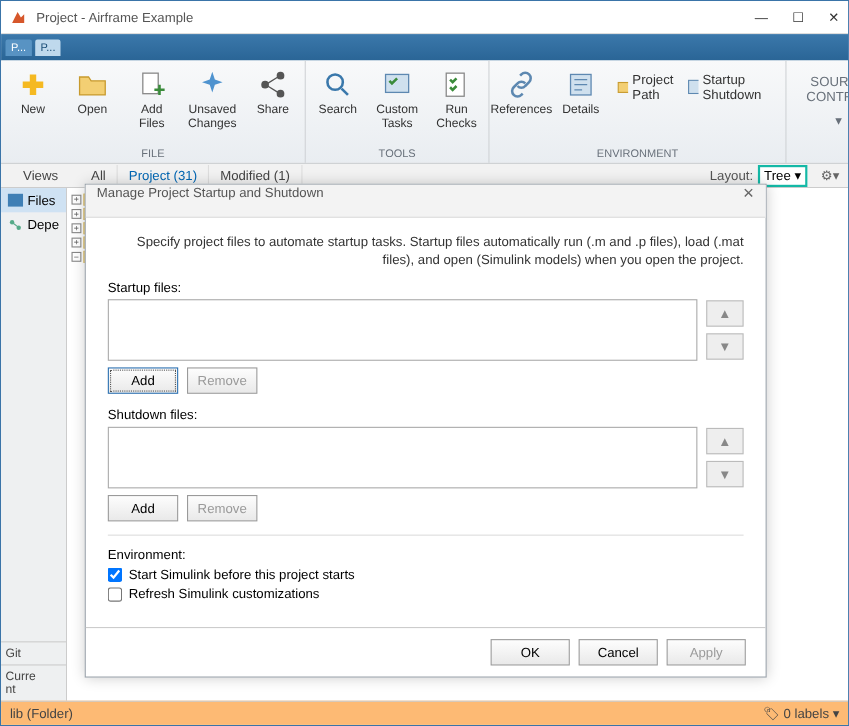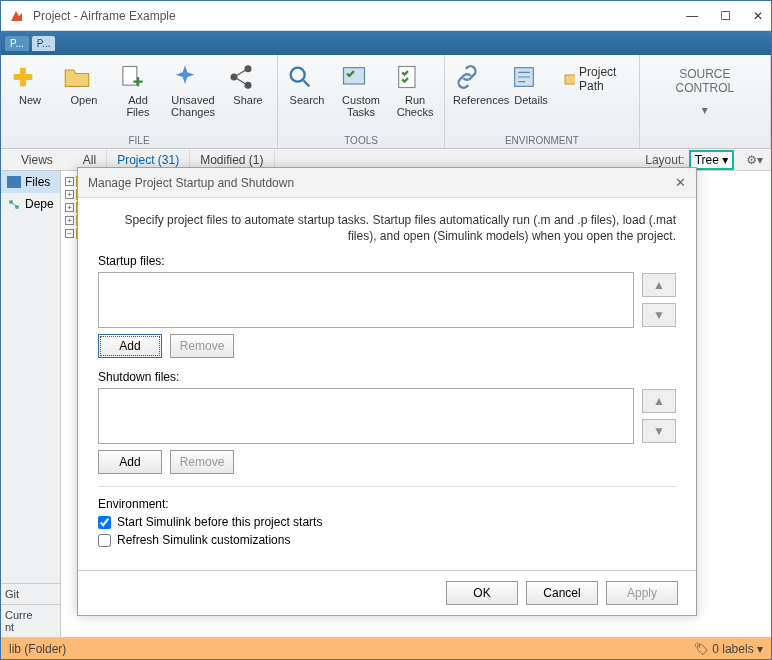--- a/index.html
+++ b/index.html
@@ -14,21 +14,21 @@
 
 
 .qat { height: 24px; background: linear-gradient(#3b78ab,#2a6596); display: flex; align-items: center; padding: 0 4px; gap: 3px; }
 .qat .tab { background:#5893c3; color:#fff; font-size:10px; padding:2px 5px; border-radius:2px 2px 0 0;}
 .qat .tab.active{ background:#bfd9ed;color:#1a4d77;}
 
 
 .ribbon { height: 94px; background: linear-gradient(#f8f9fa,#e9edf1); border-bottom: 1px solid #c6c9cc; display:flex; }
 .group { border-right:1px solid #d0d3d6; padding: 4px 8px 2px; display:flex; flex-direction:column; }
 .group .row { display:flex; gap: 12px; flex:1; align-items:flex-start; }
-.rbtn { display:flex; flex-direction:column; gap:3px; min-width:42px; cursor:pointer; padding-top:4px;}
+.rbtn { display:flex; flex-direction:column; align-items:center; gap:3px; min-width:42px; cursor:pointer; padding-top:4px;}
 .rbtn .ic { width:28px; height:28px; }
 .rbtn .lbl { font-size:11px; color:#333; text-align:center; line-height:12px; }
 .group-title { font-size:10px; color:#68707a; text-align:center; padding-top:2px; }
 .envcol { display:flex; flex-direction:row; gap:4px; padding-top:6px; font-size:11px; color:#333;}
 .envcol div{display:flex;align-items:center;gap:4px;}
 .srccol{padding:12px 18px;color:#68707a;font-size:11px;text-align:center;display:flex;flex-direction:column;align-items:center;gap:8px;}
 
 
 .subbar{height:22px;background:#f2f2f2;border-bottom:1px solid #ccc;display:flex;align-items:center;font-size:11px;}
 .subbar .vlbl{padding:0 20px;color:#444;}
@@ -51,21 +51,21 @@
 .tree .nd{display:flex;align-items:center;gap:2px;padding:1px 0;}
 .tree .box{width:9px;height:9px;border:1px solid #888;display:flex;align-items:center;justify-content:center;font-size:8px;color:#555;}
 .tree .fld{width:14px;height:11px;background:#f6d57a;border:1px solid #c9a63d;}
 
 
 .status{position:absolute;bottom:0;left:0;right:0;height:22px;background:#fdba74;border-top:1px solid #ccc;display:flex;align-items:center;padding:0 8px;font-size:11px;color:#444;}
 .status .flex{flex:1;}
 
 
 .modal{position:absolute;left:76px;top:166px;width:620px;height:449px;background:#fff;border:1px solid #9aa2aa;box-shadow:0 0 12px rgba(0,0,0,.2);display:flex;flex-direction:column;}
-.modal .mtitle{height:30px;background:#f3f3f3;border-bottom:1px solid #ddd;display:flex;align-items:center;padding:0 10px;color:#555;}
+.modal .mtitle{height:30px;background:#f3f3f3;border-bottom:1px solid #ddd;display:flex;align-items:flex-start;padding:0 10px;color:#555;}
 .modal .mtitle .x{margin-left:auto;color:#666;font-size:13px;cursor:pointer;}
 .modal .mbody{padding:14px 20px 8px;flex:1;overflow:auto;}
 .modal .desc{color:#333;margin-bottom:10px;line-height:16px;text-align:right;}
 .modal .lbl{margin-bottom:4px;}
 .modal .listrow{display:flex;gap:8px;align-items:center;margin-bottom:6px;}
 .modal .list{flex:1;height:56px;border:1px solid #aaa;background:#fff;}
 .modal .arrows{display:flex;flex-direction:column;gap:6px;}
 .modal .arrow{width:34px;height:24px;border:1px solid #bbb;background:#eee;display:flex;align-items:center;justify-content:center;color:#888;}
 .modal .btnrow{display:flex;gap:8px;margin-bottom:12px;}
 .modal button{border:1px solid #9a9a9a;background:linear-gradient(#fdfdfd,#e9e9e9);padding:4px 0;width:64px;font-size:12px;cursor:pointer;}
@@ -187,20 +187,26 @@
           </svg>
         <span class="lbl">Details</span>
       </div>
       <div class="envcol">
         <div>
           <svg width="14" height="14">
               <rect x="1" y="3" width="12" height="9" fill="#f3cf73" stroke="#c79a2e"></rect>
             </svg>
           <span>Project Path</span>
         </div>
+        <div>
+          <svg width="14" height="14">
+              <rect x="1" y="1" width="12" height="12" fill="#cfe0ee" stroke="#5d88b1"></rect>
+            </svg>
+          <span>Startup Shutdown</span>
+        </div>
       </div>
     </div>
     <div class="group-title">ENVIRONMENT</div>
   </div>
 
   <div class="group srccol">
     <span>SOURCE CONTROL</span>
     <span>▾</span>
   </div>
 </div>

